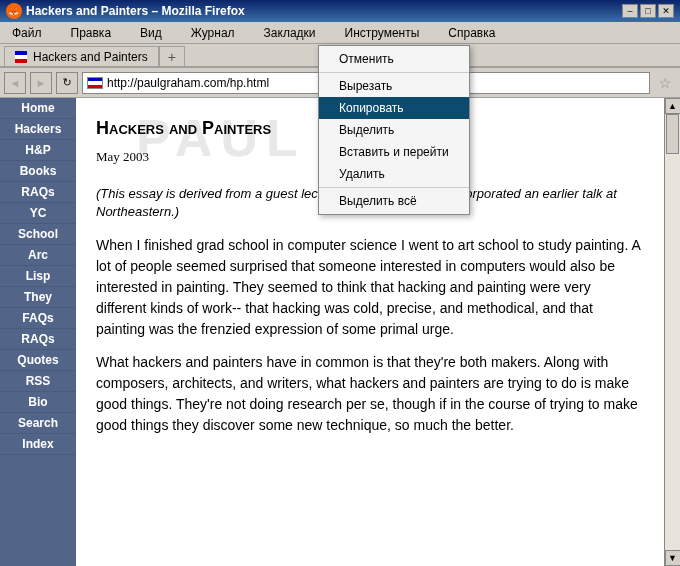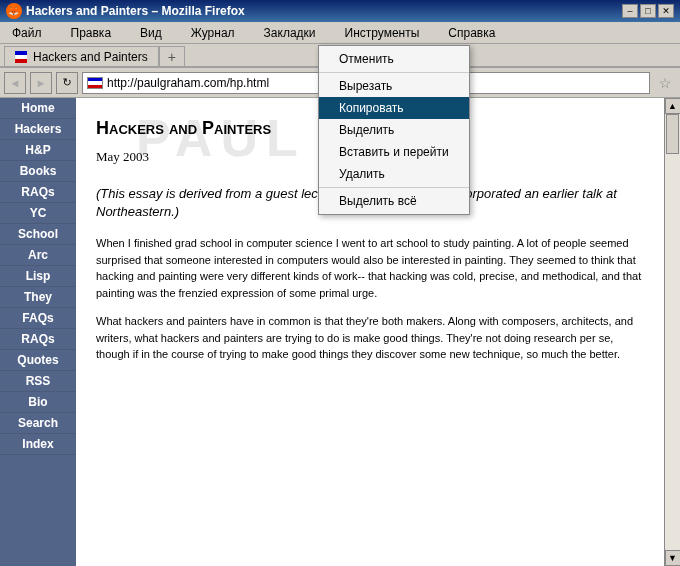--- a/index.html
+++ b/index.html
@@ -247,21 +247,21 @@
       font-family: Liberation Serif, serif;
     }
     .page-note {
       font-style: italic;
       margin-bottom: 14px;
       font-size: 13px;
       line-height: 1.4;
     }
     .page-para {
       margin-bottom: 12px;
-      font-size: 11px;
+      font-size: 14px;
       line-height: 1.5;
     }
 
     
     .scrollbar {
       width: 16px;
       background: #d4d0c8;
       border-left: 1px solid #888;
       display: flex;
       flex-direction: column;

